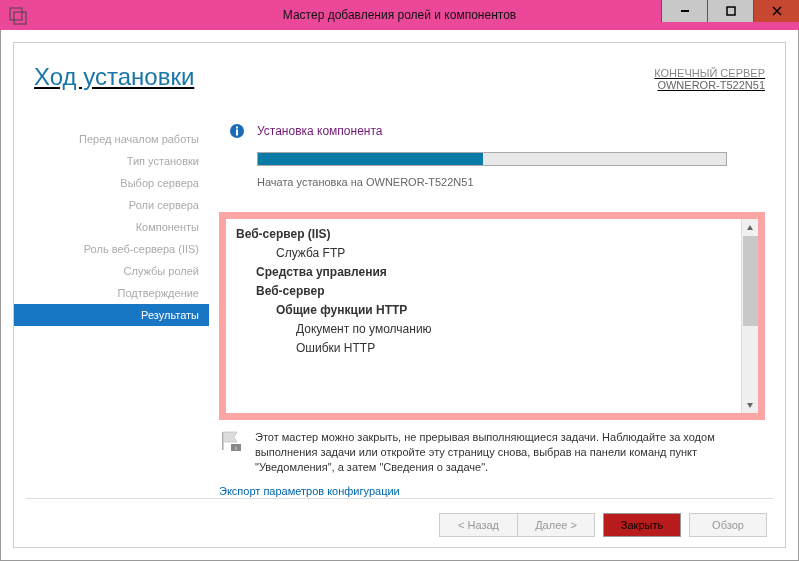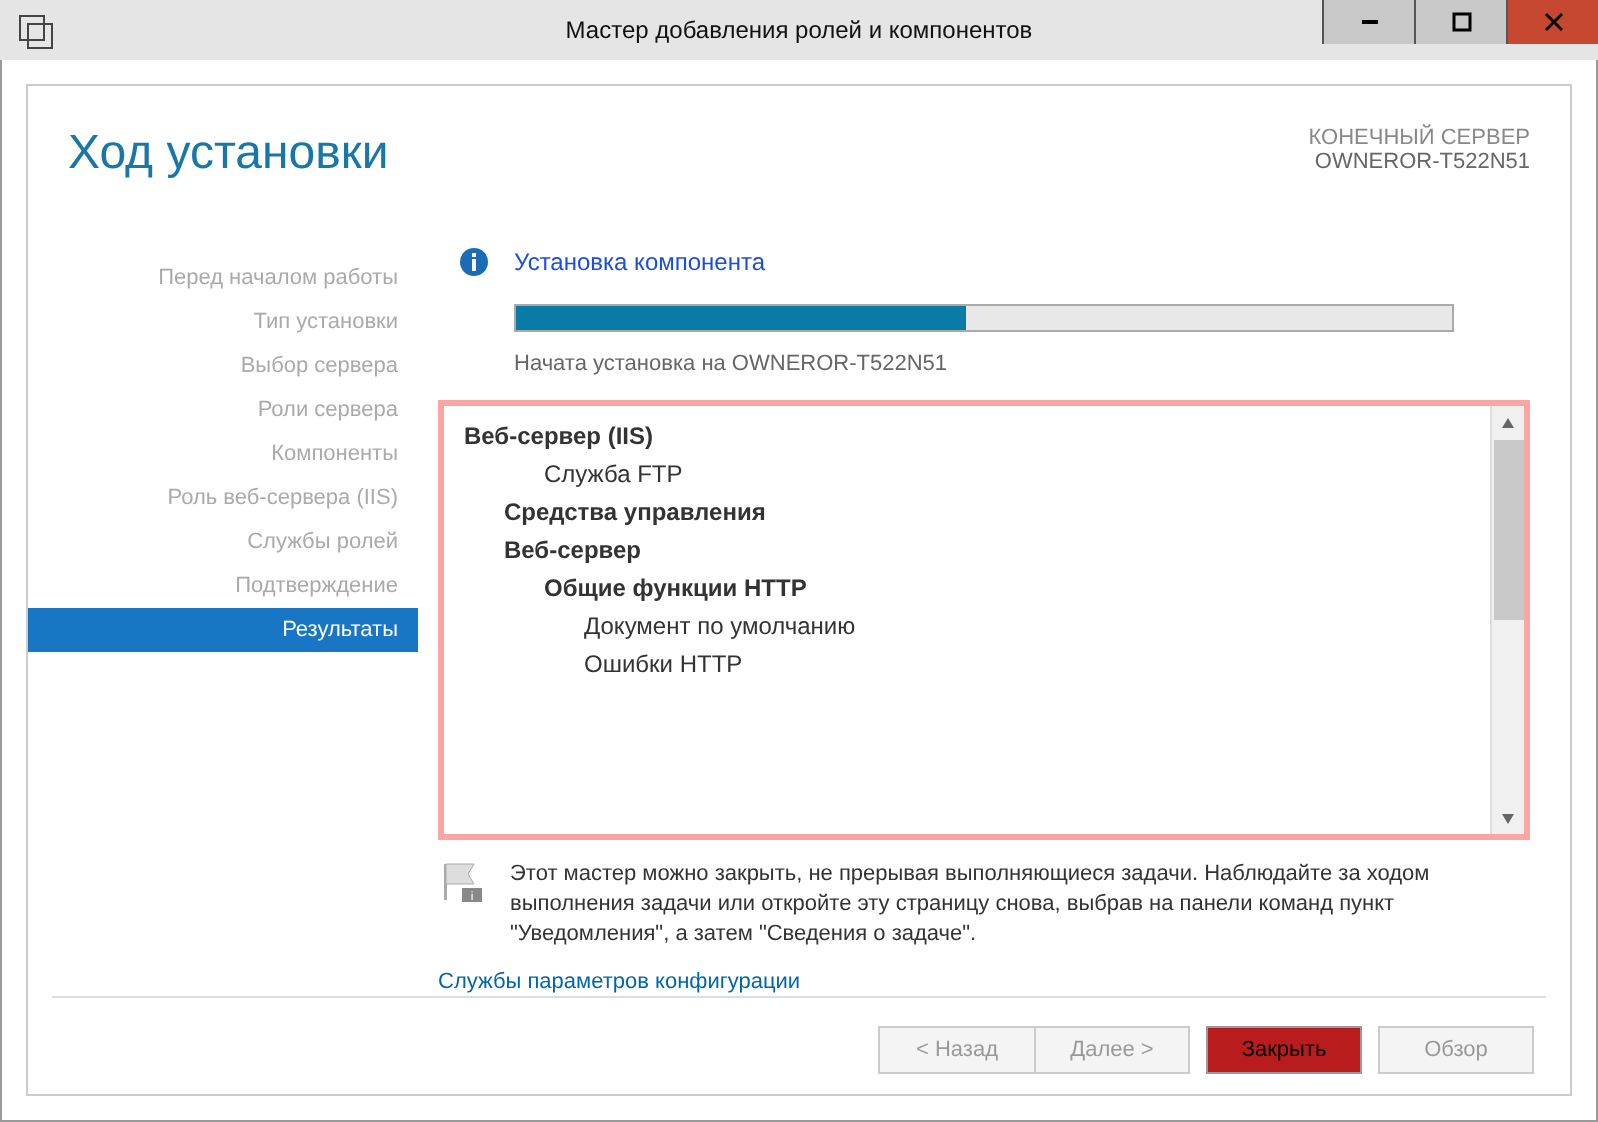--- a/index.html
+++ b/index.html
@@ -1,53 +1,53 @@
 <!DOCTYPE html>
 <html><head>
 <meta charset="utf-8">
 <style>
   * { box-sizing: border-box; margin: 0; padding: 0; font-family: "Segoe UI", Tahoma, sans-serif; }
   body { background: #fff; width: 799px; height: 561px; overflow: hidden; }
   
-  .titlebar { height: 30px; background: #e5e5e5; display: flex; align-items: center; position: relative; }
+  .titlebar { height: 30px; background: #ec4899; display: flex; align-items: center; position: relative; }
   .titlebar-icon { width: 20px; height: 20px; margin-left: 8px; }
   .titlebar-title { position: absolute; left: 0; right: 0; text-align: center; font-size: 12px; color: #111; }
   .window-controls { position: absolute; right: 0; top: 0; display: flex; }
   .win-btn { width: 46px; height: 22px; display: flex; align-items: center; justify-content: center; border-left: 1px solid #555; background: #c8c8c8; }
   .win-btn.close { background: #c64830; }
   .win-btn svg { width: 10px; height: 10px; }
   
   .wizard-body { position: absolute; top: 30px; left: 0; right: 0; bottom: 0; background: #fff; border: 1px solid #999; border-top: none; padding: 12px; }
   .inner-panel { border: 1px solid #ccc; width: 100%; height: 100%; position: relative; background: #fff; }
   
-  .header-row { padding: 20px 20px 15px 20px; display: flex; justify-content: space-between; align-items: flex-start; }
+  .header-row { padding: 20px 20px 15px 20px; display: flex; justify-content: space-between; align-items: flex-end; text-decoration: underline; }
   .page-title { font-size: 24px; font-weight: 300; color: #1976a8; }
   .server-info { text-align: right; font-size: 11px; color: #666; }
   .server-label { color: #888; }
   
   .content-row { display: flex; position: absolute; top: 75px; left: 0; right: 0; bottom: 50px; }
   
   .sidebar { width: 195px; padding-top: 10px; text-align: right; }
   .sidebar-item { padding: 5px 10px 5px 30px; font-size: 11px; color: #aaa; cursor: default; }
   .sidebar-item.indent { padding-left: 45px; }
   .sidebar-item.active { background: #1976c5; color: #fff; }
   
   .main { flex: 1; padding: 5px 20px 0 10px; display: flex; flex-direction: column; }
   .section-title { font-size: 12px; color: #333; margin-bottom: 15px; }
   
   .status-row { display: flex; align-items: center; margin-bottom: 8px; padding-left: 10px; }
   .info-icon { width: 16px; height: 16px; margin-right: 12px; }
-  .status-text { font-size: 12px; color: #1d4ed8; }
+  .status-text { font-size: 12px; color: #701a75; }
   
   .progress-bar { height: 14px; border: 1px solid #aaa; margin: 5px 0 10px 38px; background: #e8e8e8; width: 470px; position: relative; }
   .progress-fill { height: 100%; background: #0a7aa6; width: 48%; }
   
   .progress-text { font-size: 11px; color: #666; margin-left: 38px; margin-bottom: 12px; }
   
-  .tree-box { border: 3px solid #fca5a5; flex: 1; position: relative; overflow: hidden; min-height: 180px; }
+  .tree-box { border: 7px solid #fca5a5; flex: 1; position: relative; overflow: hidden; min-height: 180px; margin-top: 12px; }
   .tree-content { position: absolute; left: 0; top: 0; right: 17px; bottom: 0; overflow: hidden; padding: 6px 10px; }
   .tree-item { font-size: 12px; color: #333; line-height: 19px; }
   .tree-item.bold { font-weight: 600; }
   .tree-item.l1 { padding-left: 20px; }
   .tree-item.l2 { padding-left: 40px; }
   .tree-item.l3 { padding-left: 60px; }
   .scrollbar { position: absolute; right: 0; top: 0; bottom: 0; width: 17px; background: #f0f0f0; border-left: 1px solid #ddd; }
   .scroll-up, .scroll-down { height: 17px; display: flex; align-items: center; justify-content: center; }
   .scroll-thumb { position: absolute; top: 17px; width: 15px; left: 1px; height: 90px; background: #c8c8c8; }
   
@@ -168,21 +168,21 @@
             <svg viewBox="0 0 28 22">
                 <rect x="3" y="2" width="1.5" height="18" fill="#aaa"></rect>
                 <polygon points="4,2 18,2 15,7 18,12 4,12" fill="#ddd" stroke="#aaa" stroke-width="0.5"></polygon>
                 <rect x="12" y="14" width="10" height="7" fill="#888"></rect>
                 <text x="17" y="20" font-size="6" fill="#fff" text-anchor="middle">i</text>
               </svg>
           </span>
           <div class="note-text">Этот мастер можно закрыть, не прерывая выполняющиеся задачи. Наблюдайте за ходом выполнения задачи или откройте эту страницу снова, выбрав на панели команд пункт "Уведомления", а затем "Сведения о задаче".</div>
         </div>
 
-        <a class="export-link">Службы параметров конфигурации</a>
+        <a class="export-link">Экспорт параметров конфигурации</a>
       </div>
     </div>
 
     <div class="footer-sep"></div>
     <div class="footer">
       <div class="btn-pair">
         <button class="btn" disabled="">&lt; Назад</button>
         <button class="btn" disabled="">Далее &gt;</button>
       </div>
       <button class="btn">Закрыть</button>

